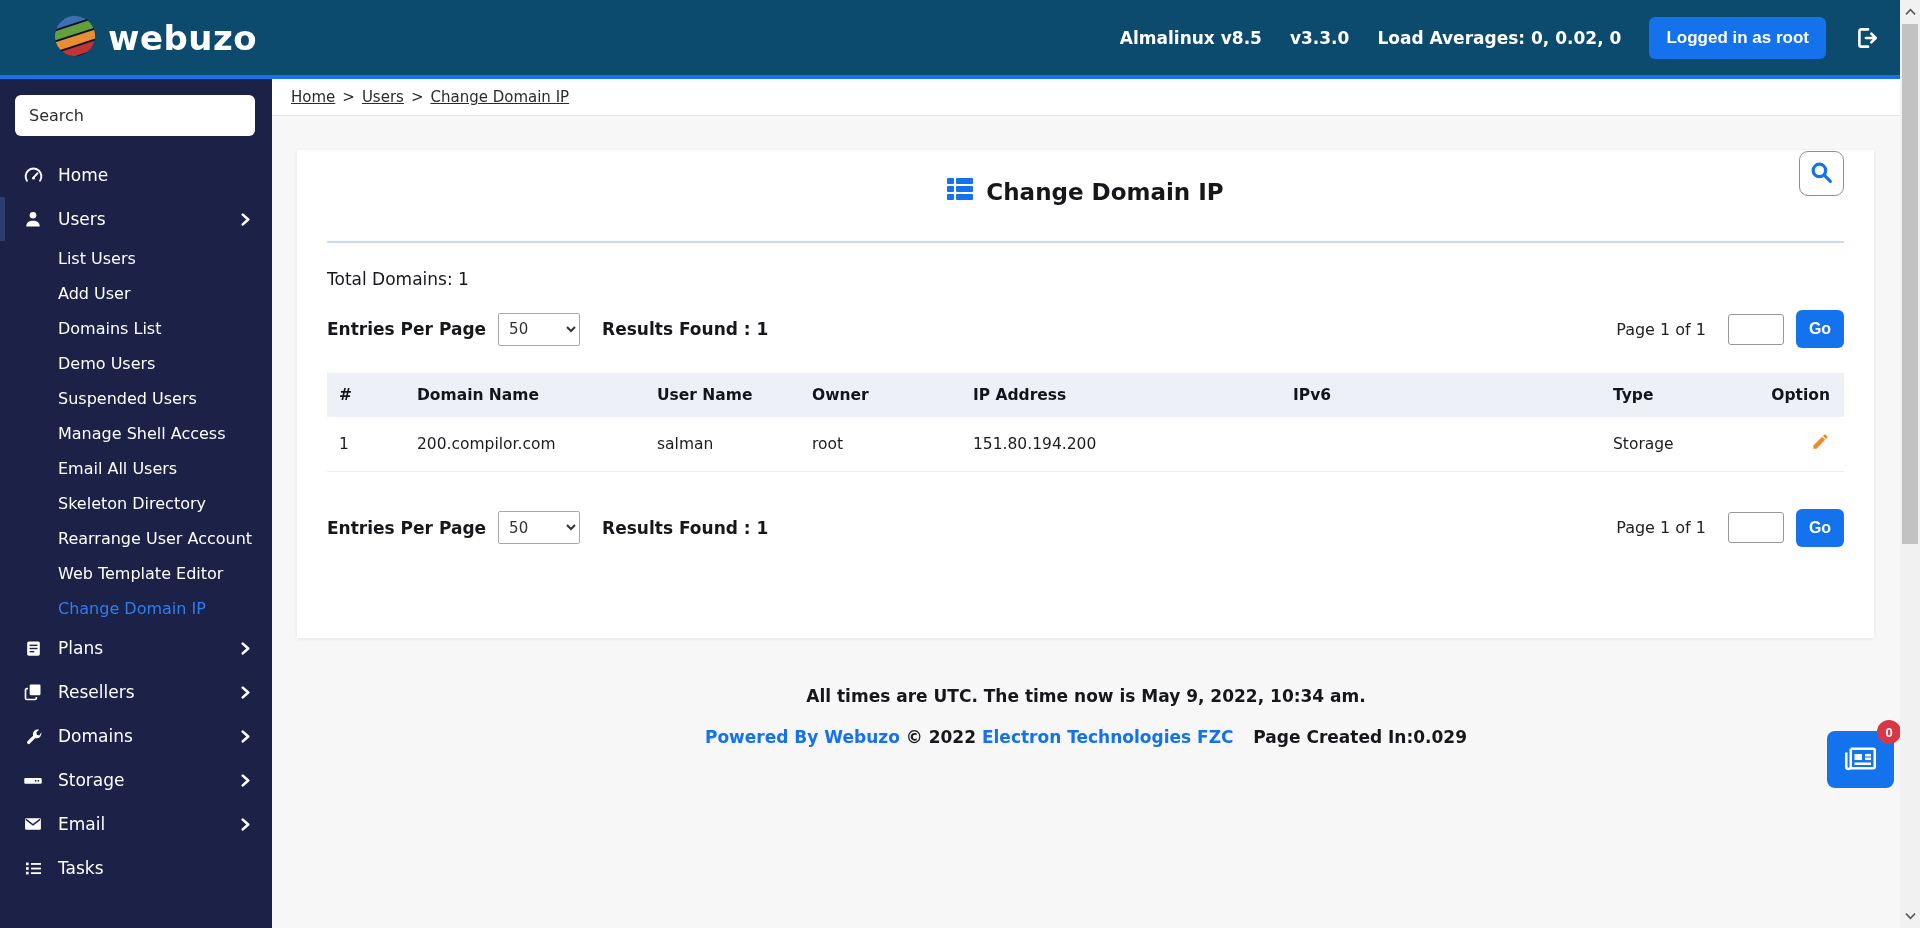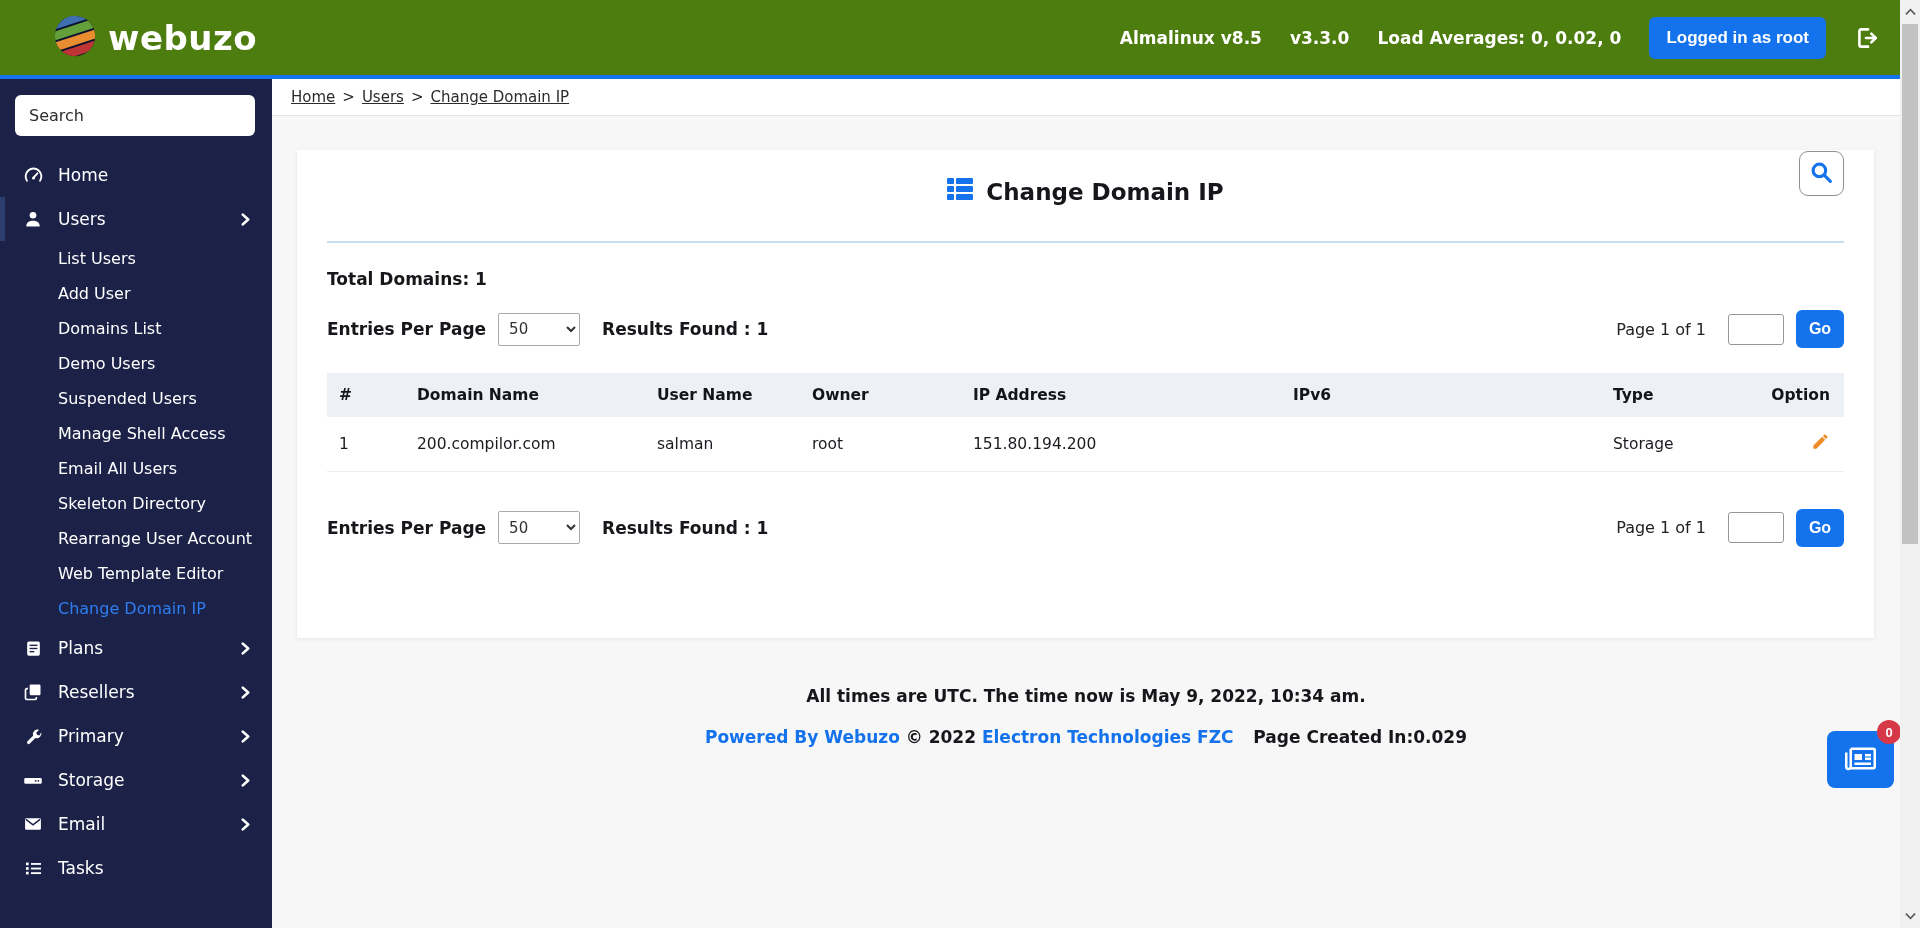--- a/index.html
+++ b/index.html
@@ -2,21 +2,21 @@
 <html><head>
 <meta charset="utf-8">
 <style>
   * { margin:0; padding:0; box-sizing:border-box; }
   html,body { width:1920px; height:928px; overflow:hidden; }
   body { font-family:"DejaVu Sans","Liberation Sans",sans-serif; background:#f7f7f8; color:#1b1c20; }
   .page { display:flex; width:1920px; height:928px; }
   .main-col { width:1900px; display:flex; flex-direction:column; }
 
   
-  .topbar { height:79px; flex:0 0 auto; background:#4d7c0f; border-bottom:4px solid #1372ec;
+  .topbar { height:79px; flex:0 0 auto; background:#0c4a6e; border-bottom:4px solid #1372ec;
             display:flex; align-items:center; justify-content:space-between; padding:0 20px 0 52px; }
   .logo { display:flex; align-items:center; gap:10px; }
   .logo-text { color:#fff; font-size:34px; font-weight:600; letter-spacing:.5px; }
   .topbar-right { display:flex; align-items:center; gap:28px; }
   .topbar-right .meta { color:#fff; font-size:17px; font-weight:600; }
   .login-btn { background:#1372ec; color:#fff; font-size:17px; font-weight:600; border:none;
                padding:11px 17px; border-radius:6px; cursor:pointer; }
   .logout { display:flex; align-items:center; cursor:pointer; }
 
   
@@ -44,21 +44,21 @@
   .crumb-sep { margin:0 7px; }
 
   .card { background:#fff; margin:34px 26px 0 25px; height:488px; padding:0 30px; position:relative;
           box-shadow:0 1px 4px rgba(0,0,0,.08); }
   .title-row { padding-top:28px; text-align:center; position:relative; }
   .page-title { display:inline-flex; align-items:center; gap:13px; font-size:23px; font-weight:700; color:#16171b; }
   .search-btn { position:absolute; right:0; top:1px; width:45px; height:45px; background:#fff;
                 border:1px solid #8f8f8f; border-radius:9px; display:flex; align-items:center;
                 justify-content:center; cursor:pointer; }
   .title-divider { margin-top:36px; height:2px; background:#c9dcf6; }
-  .total-domains { margin-top:26px; font-size:17px; font-weight:700; color:#16171b; }
+  .total-domains { margin-top:26px; font-size:17px; font-weight:400; color:#16171b; }
 
   .controls-row { margin-top:20px; display:flex; align-items:center; height:40px; }
   .controls-row.second { margin-top:36px; }
   .ctrl-label { font-size:17px; font-weight:700; color:#16171b; }
   .entries-select { margin-left:12px; width:82px; height:33px; border:1px solid #a9a9a9; border-radius:2px;
                     font-size:15px; color:#333; padding:0 6px; background:#fff; font-family:inherit; }
   .results-label { margin-left:22px; font-size:17px; font-weight:700; color:#16171b; }
   .pager { margin-left:auto; display:flex; align-items:center; }
   .page-indicator { font-size:16px; color:#222; }
   .goto-input { width:56px; height:31px; margin-left:22px; border:1px solid #979797; border-radius:3px;
@@ -210,21 +210,21 @@
                 </svg>
             </span>
           </div>
 
           <div class="nav-item">
             <span class="nicon">
               <svg width="19" height="19" viewBox="0 0 24 24" fill="#fff">
                 <path d="M21.7 6.1a6 6 0 0 1-7.3 7.8l-7 7a2.1 2.1 0 0 1-3-3l7-7a6 6 0 0 1 7.8-7.3L15.6 7l.8 2.9 2.9.8 2.4-3.6z"></path>
               </svg>
             </span>
-            <span>Primary</span>
+            <span>Domains</span>
             <span class="chev">
               <svg width="13" height="13" viewBox="0 0 12 12" fill="none" stroke="#fff" stroke-width="2.4" stroke-linecap="round" stroke-linejoin="round">
                   <polyline points="3.5,1.5 8.5,6 3.5,10.5"></polyline>
                 </svg>
             </span>
           </div>
 
 
           <div class="nav-item">
             <span class="nicon">

